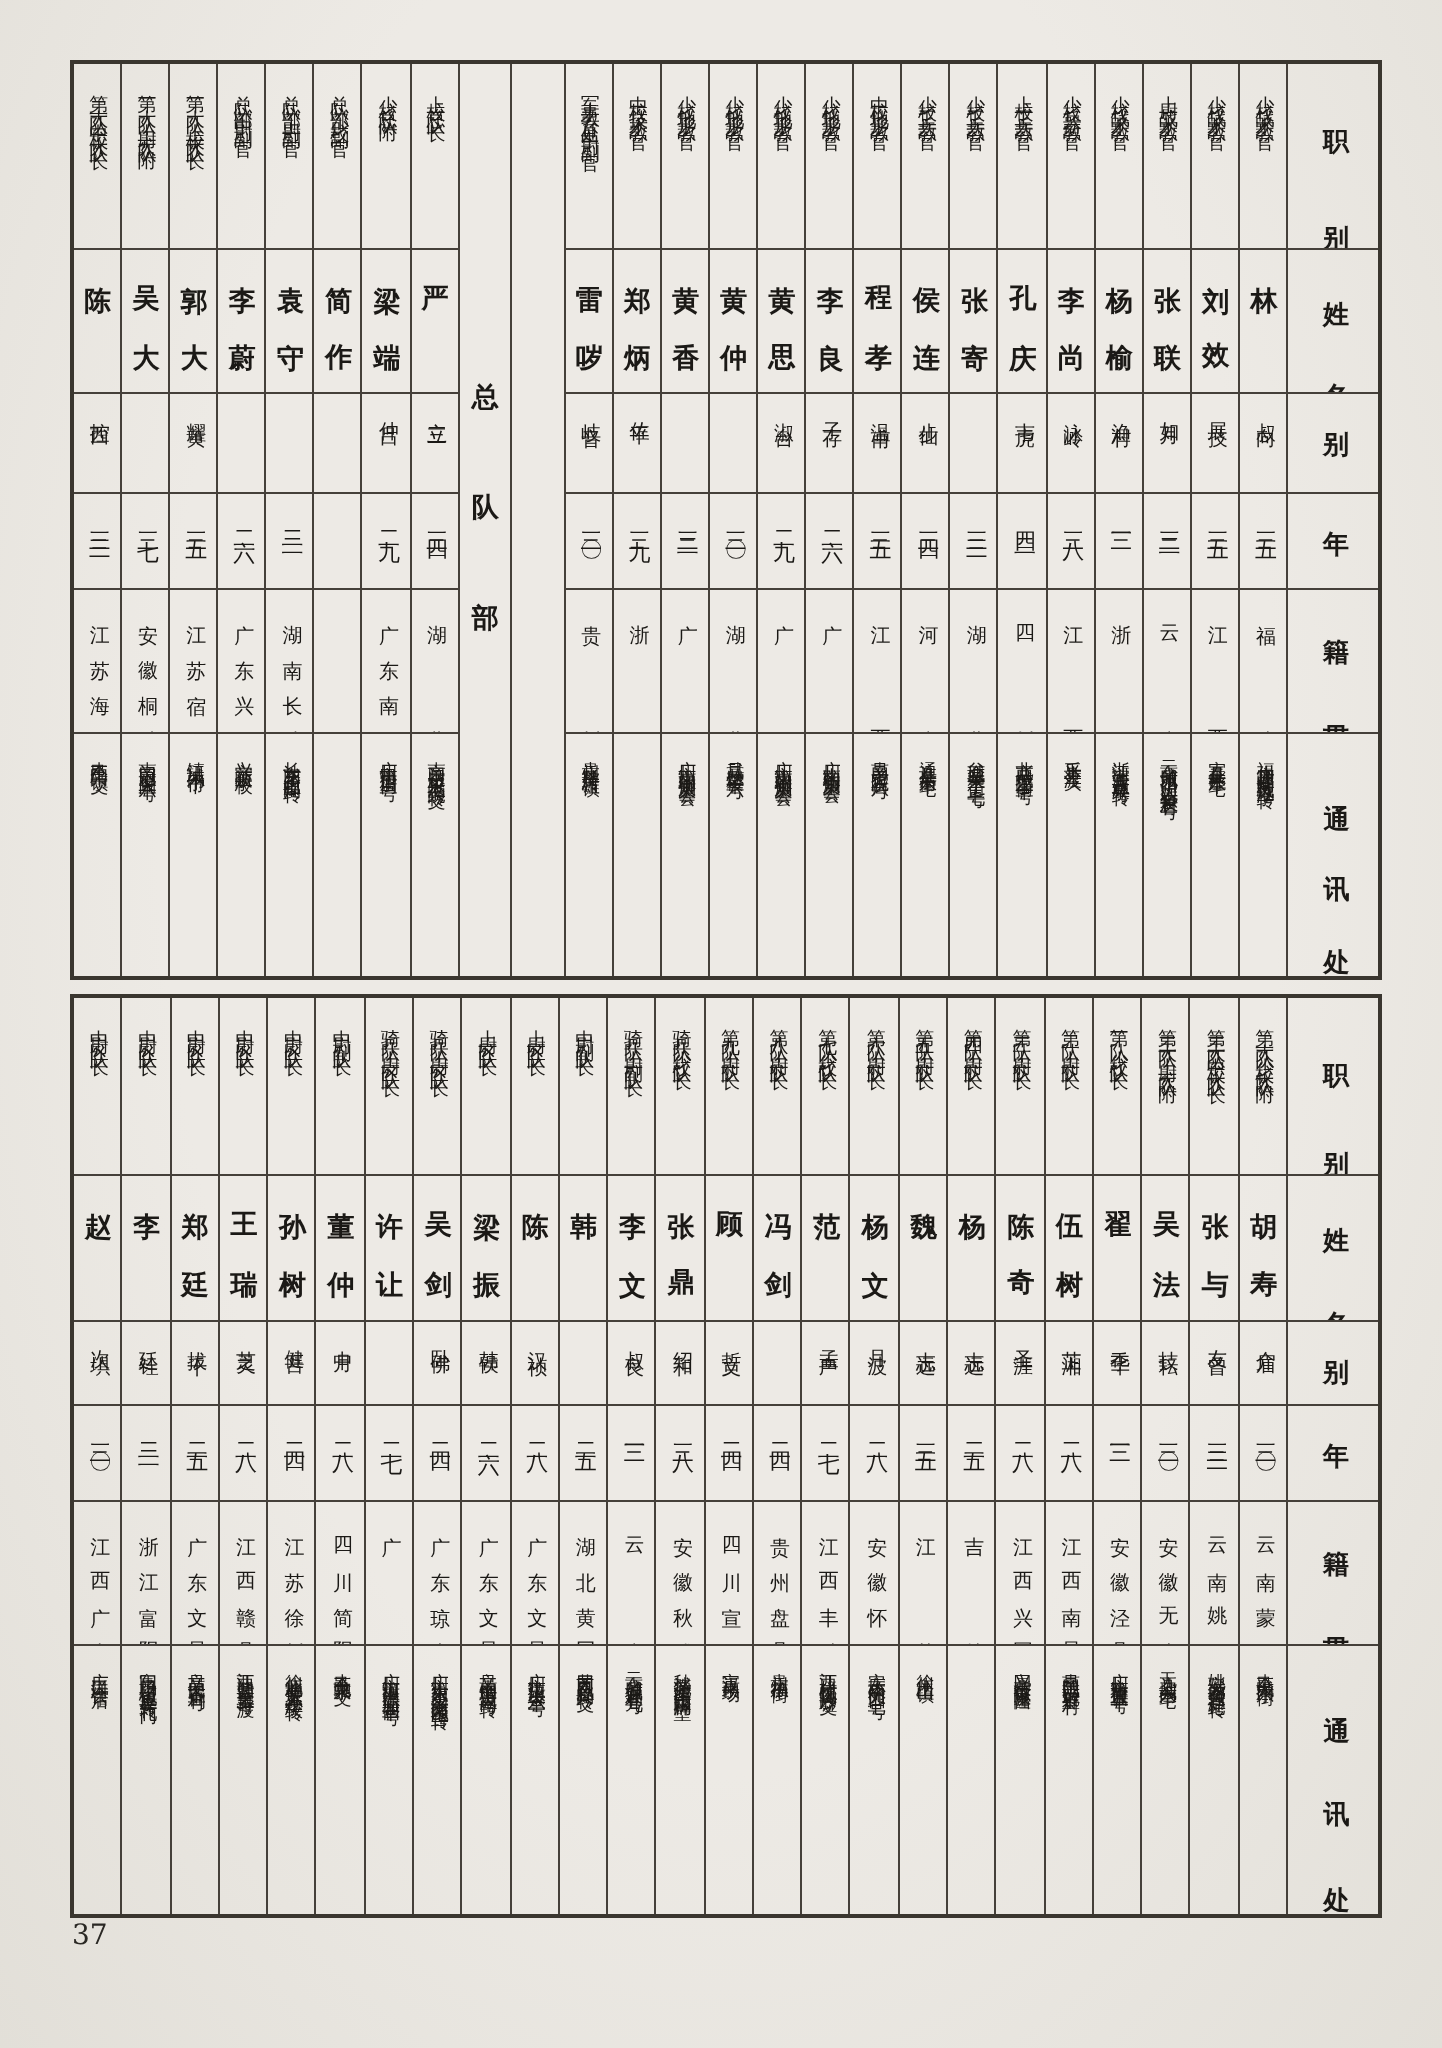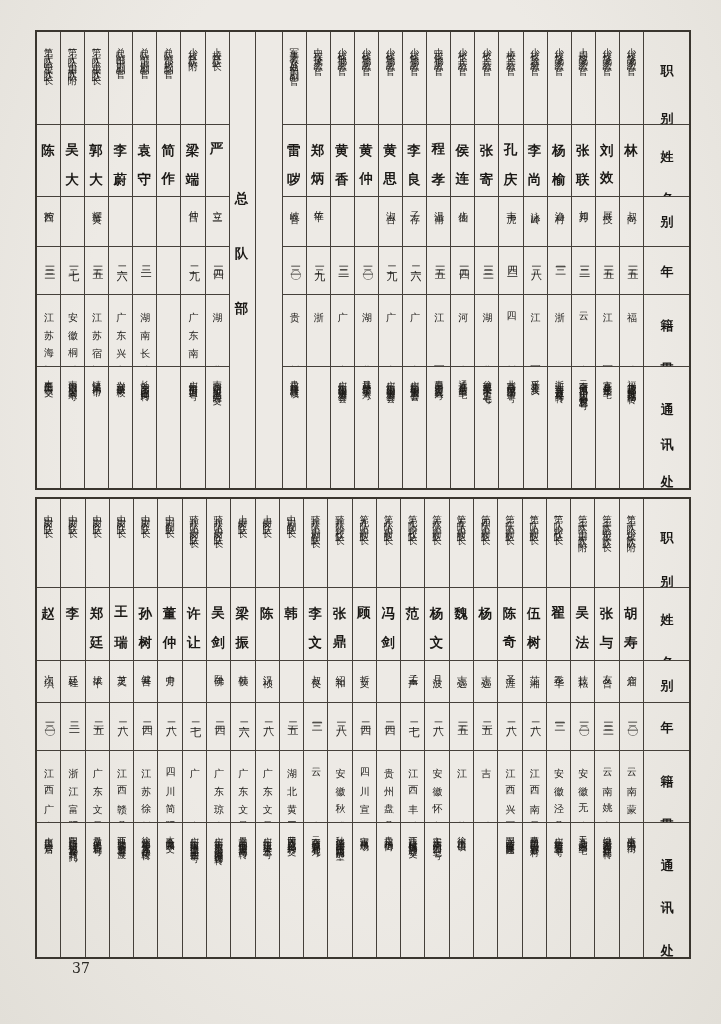--- a/index.html
+++ b/index.html
@@ -52,21 +52,21 @@
   .hd.cell-alias .vtxt{padding:8px 0;}
   .hd.cell-age .vtxt{padding:8px 0;}
   .hd.cell-origin .vtxt{padding:14px 0;}
   .hd.cell-address .vtxt{padding:24px 0;}
 
   
   .col-section .vtxt{font-size:13.5px;font-weight:bold;letter-spacing:55px;
                      padding-top:148px;height:auto;}
 
   .page-number{position:absolute;left:36px;top:960px;font-size:14px;
-               font-family:"DejaVu Serif",serif;color:#2a2824;margin-left:36px;}
+               font-family:"DejaVu Serif",serif;color:#2a2824;}
 </style>
 </head>
 <body>
 
 <div id="table-upper" class="table">
     <div class="col header">
       <div class="cell hd cell-rank">
         <div class="vtxt just">职别</div>
       </div>
       <div class="cell hd cell-name">

